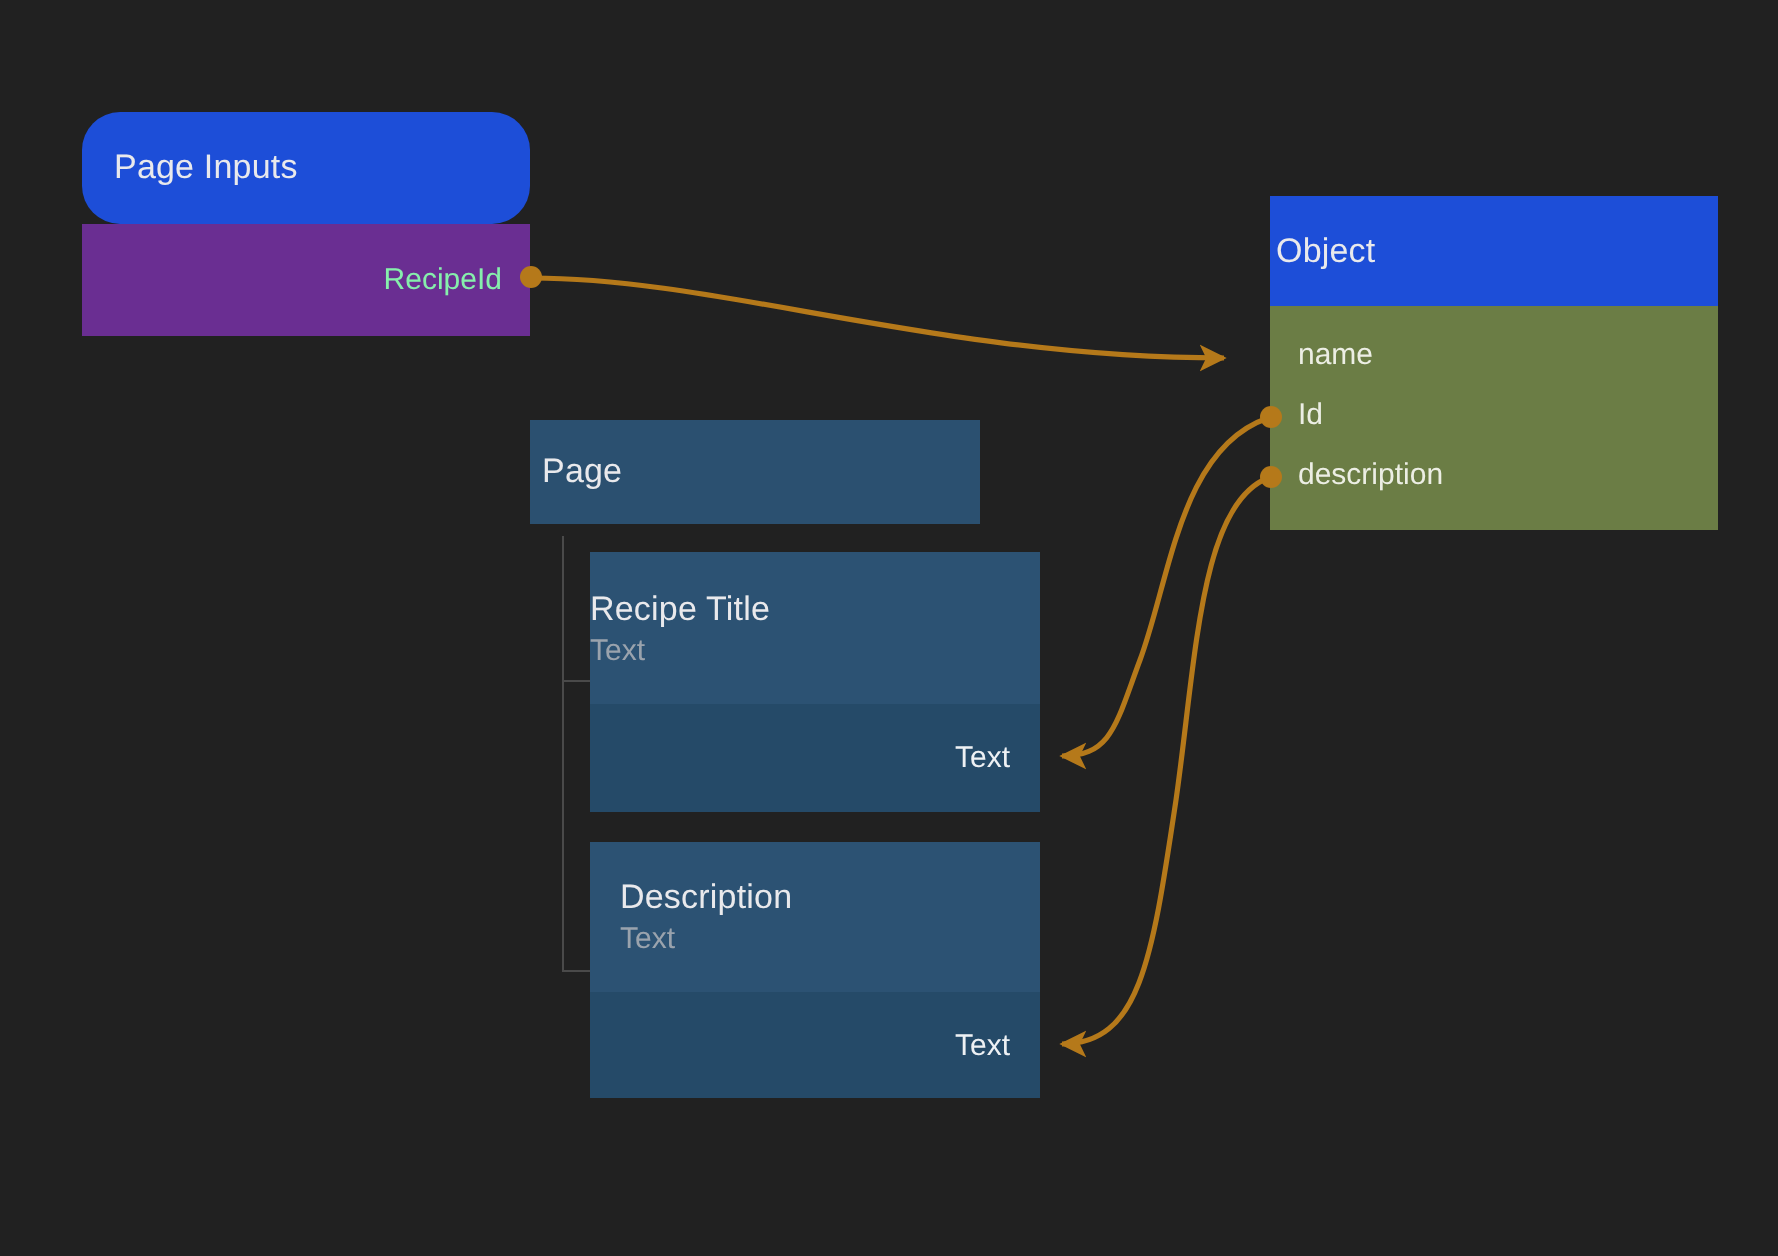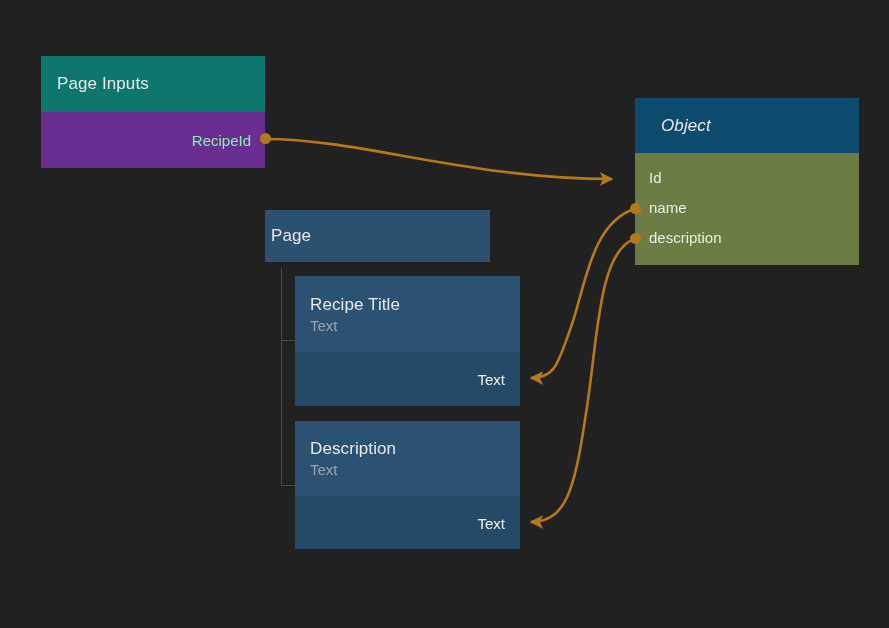--- a/index.html
+++ b/index.html
@@ -45,44 +45,44 @@
     margin-top: 2px;
   }
   .node-body {
     box-sizing: border-box;
   }
 
   
   #node-page-inputs { left: 41px; top: 56px; width: 224px; height: 112px; }
   #node-page-inputs .node-header {
     height: 56px;
-    background: #0f766e;
+    background: #1d4ed8;
     padding-left: 16px;
+    border-radius: 19px;
   }
   #node-page-inputs .node-body {
     height: 56px;
     background: #6a2e92;
     position: relative;
   }
   .port-row-right {
     position: absolute;
     right: 14px;
     top: 50%;
     transform: translateY(-50%);
     color: #86efac;
     font-size: 15px;
   }
 
   
   #node-object { left: 635px; top: 98px; width: 224px; height: 167px; }
   #node-object .node-header {
     height: 55px;
-    background: #0c4a6e;
-    padding-left: 26px;
-    font-style: italic;
+    background: #1d4ed8;
+    padding-left: 3px;
   }
   #node-object .node-body {
     height: 112px;
     background: #6b7d45;
     padding-top: 10px;
   }
   .obj-field {
     color: #eceee4;
     font-size: 15px;
     height: 30px;
@@ -95,21 +95,20 @@
   #node-page .node-header {
     height: 52px;
     background: #2b5070;
     padding-left: 6px;
   }
 
   #node-recipe-title { left: 295px; top: 276px; width: 225px; height: 130px; }
   #node-recipe-title .node-header {
     height: 76px;
     background: #2c5273;
-    padding-left: 15px;
     flex-direction: column;
     align-items: flex-start;
     justify-content: center;
   }
   #node-recipe-title .node-body {
     height: 54px;
     background: #254a68;
     position: relative;
   }
 
@@ -187,22 +186,22 @@
       <span class="port-row-right">RecipeId</span>
     </div>
   </div>
   <span class="port-dot" style="left:260px; top:133px;"></span>
 
   <div class="node" id="node-object">
     <div class="node-header">
       <span class="node-title">Object</span>
     </div>
     <div class="node-body">
+      <div class="obj-field">name</div>
       <div class="obj-field">Id</div>
-      <div class="obj-field">name</div>
       <div class="obj-field">description</div>
     </div>
   </div>
   <span class="port-dot" style="left:630px; top:203px;"></span>
   <span class="port-dot" style="left:630px; top:233px;"></span>
 
   <div class="node" id="node-page">
     <div class="node-header">
       <span class="node-title">Page</span>
     </div>

